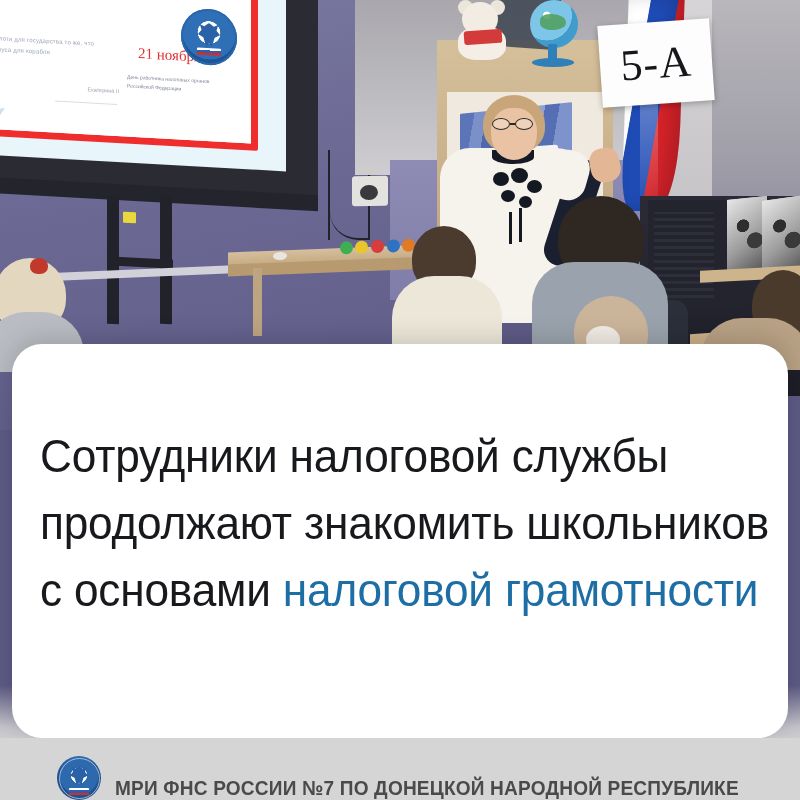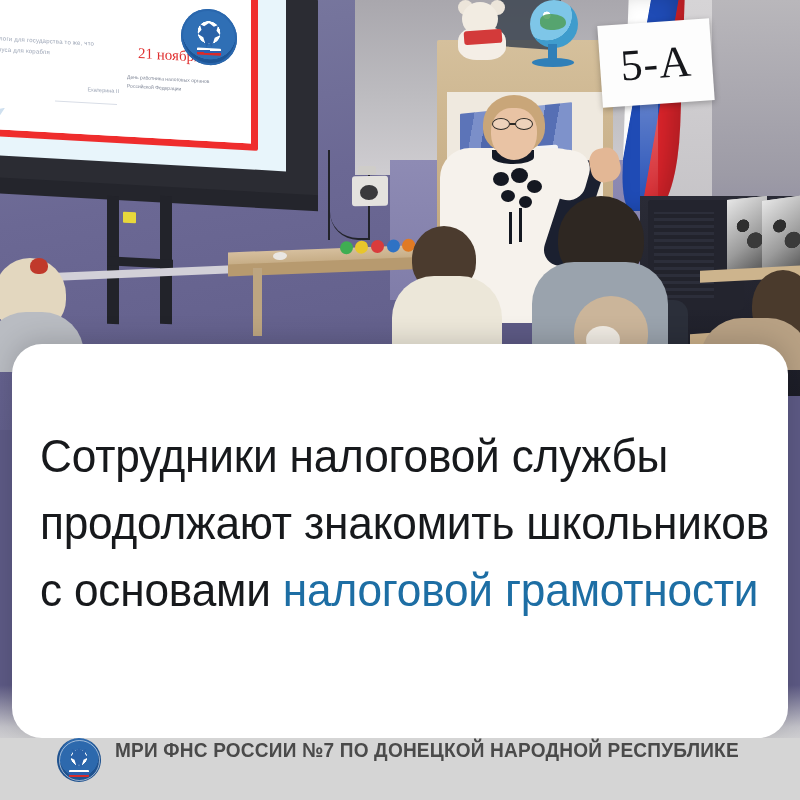--- a/index.html
+++ b/index.html
@@ -441,21 +441,21 @@
   .headline .hl-accent { color: #1d6ea4; }
   .headline .line { display: block; white-space: nowrap; }
 
   
   .footer {
     position: absolute;
     left: 0; bottom: 0;
     width: 800px; height: 62px;
     background: #d5d5d5;
     display: flex;
-    align-items: flex-start;
+    align-items: flex-end;
     padding-left: 57px;
   }
   .fns-logo {
     position: relative;
     width: 44px; height: 44px; flex: 0 0 44px;
     border-radius: 50%;
     background: radial-gradient(circle at 50% 44%, #ffffff 0 24%, #2d69ad 25% 58%, #1f528f 59% 100%);
     overflow: hidden;
   }
   .fns-logo .ring-text {

